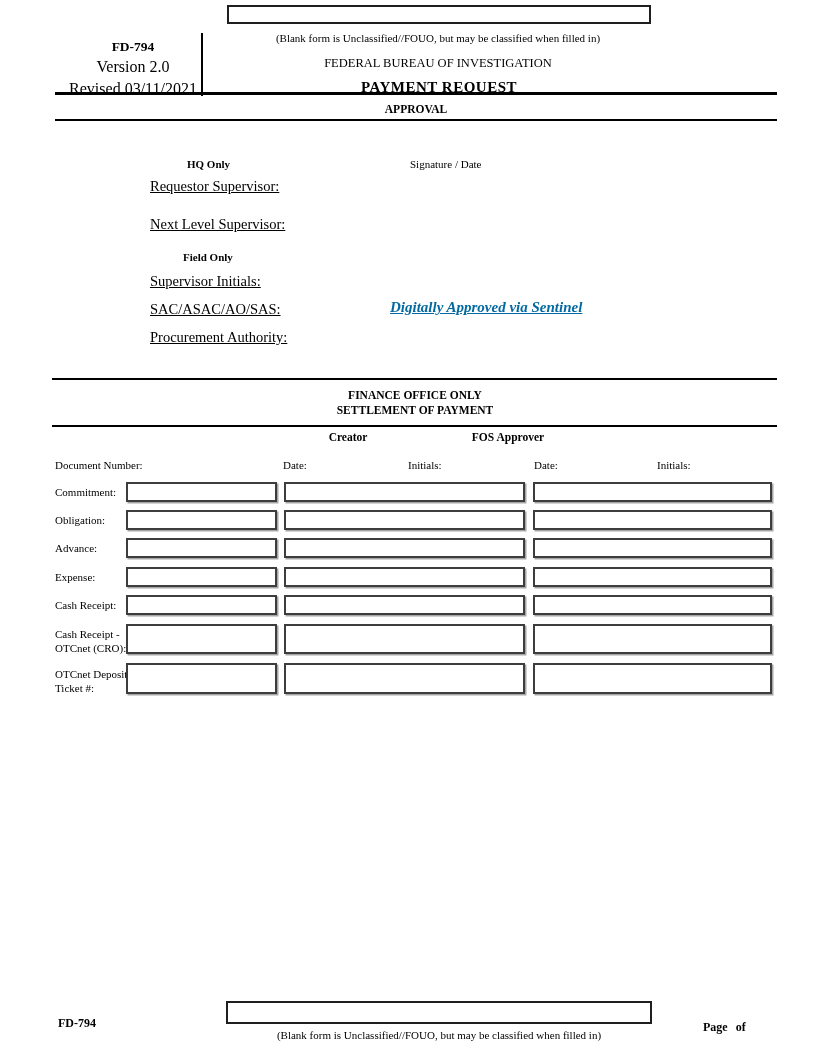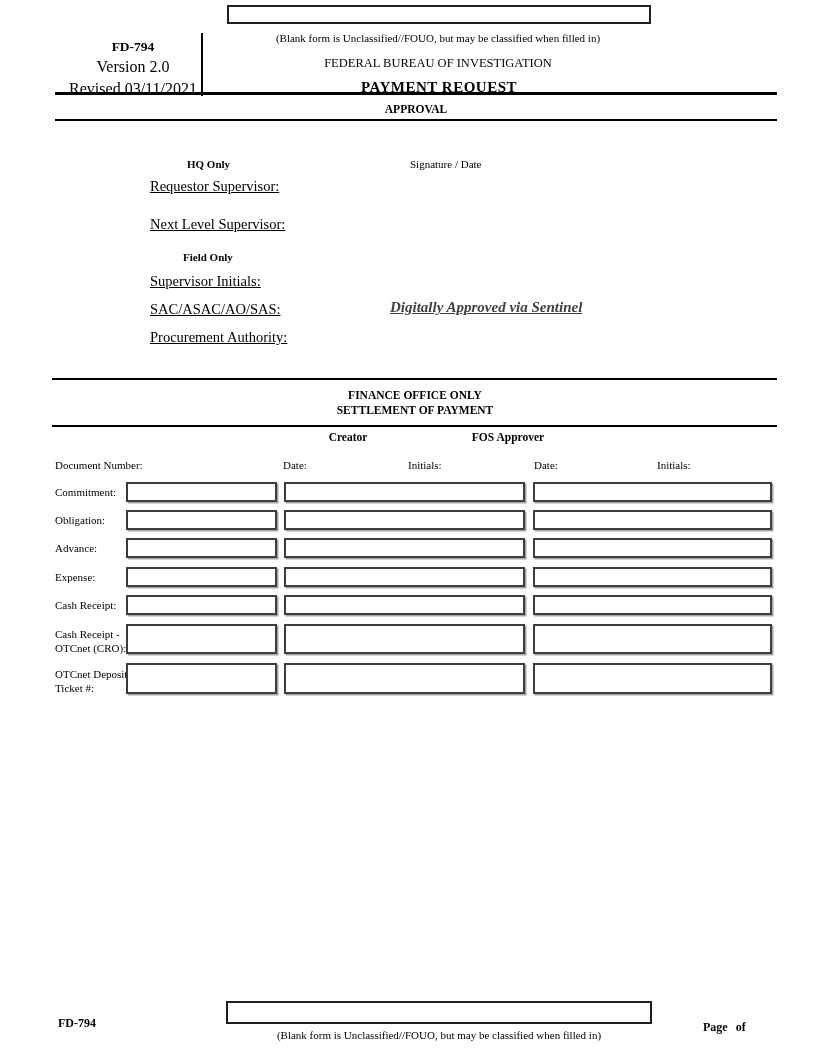--- a/index.html
+++ b/index.html
@@ -82,21 +82,21 @@
 
   <div class="abs appr-label" style="left:150px;top:178px;">Requestor Supervisor:</div>
   <div class="abs appr-label" style="left:150px;top:216px;">Next Level Supervisor:</div>
 
   <div class="abs grp-label" style="left:183px;top:251px;">Field Only</div>
 
   <div class="abs appr-label" style="left:150px;top:273px;">Supervisor Initials:</div>
   <div class="abs appr-label" style="left:150px;top:301px;">SAC/ASAC/AO/SAS:</div>
   <div class="abs appr-label" style="left:150px;top:329px;">Procurement Authority:</div>
 
-  <div class="abs digital" style="left: 390px; top: 299px; color: #404040;">Digitally Approved via Sentinel</div>
+  <div class="abs digital" style="left: 390px; top: 299px; color: #0369a1;">Digitally Approved via Sentinel</div>
 
   <div class="hline" style="left:52px;top:378px;width:726px;height:2px;"></div>
 
   <div class="abs ctr sec-title" style="left:415px;top:389px;">FINANCE OFFICE ONLY</div>
   <div class="abs ctr sec-title" style="left:415px;top:404px;">SETTLEMENT OF PAYMENT</div>
 
   <div class="hline" style="left:52px;top:425px;width:726px;height:2px;"></div>
 
   <div class="abs ctr sec-title" style="left:348px;top:431px;">Creator</div>
   <div class="abs ctr sec-title" style="left:508px;top:431px;">FOS Approver</div>

